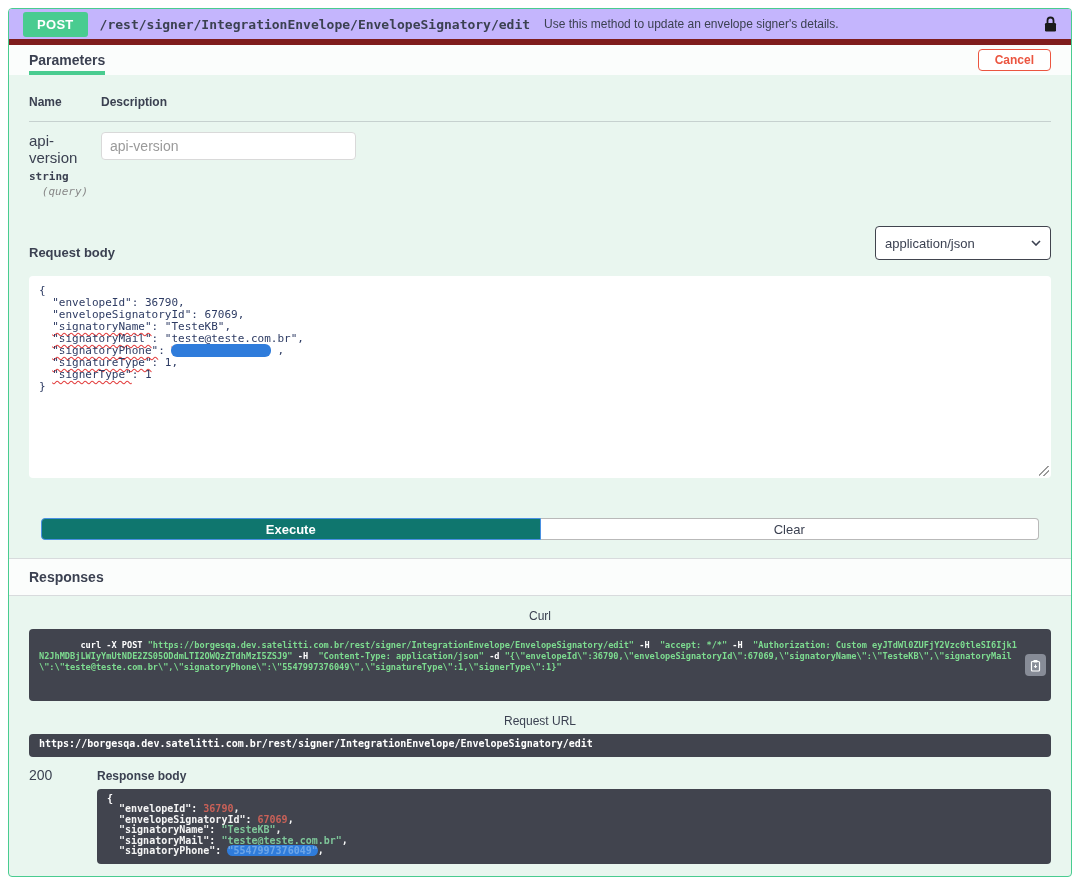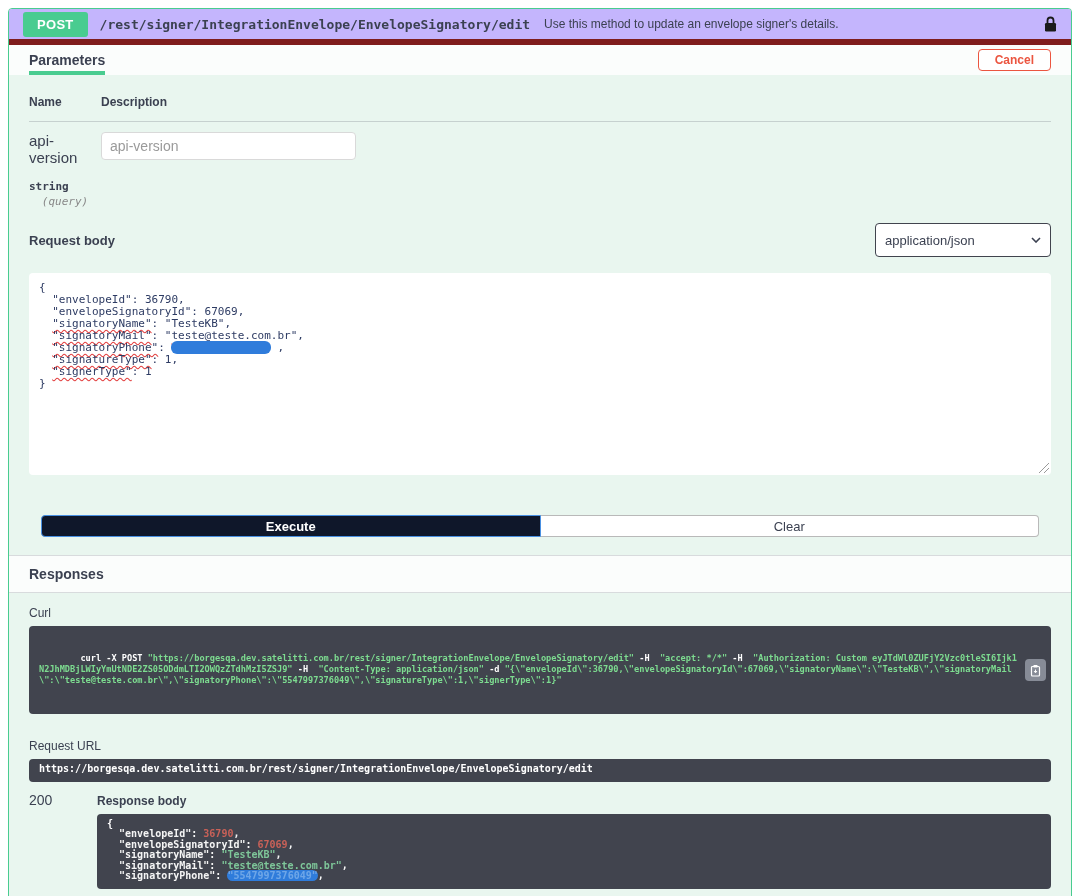--- a/index.html
+++ b/index.html
@@ -19,46 +19,46 @@
   
   .tab-strip { display:flex; align-items:center; background:#fbfdfc; padding:0 20px; height:30px; position:relative; }
   .tab { height:100%; display:flex; align-items:center; font-size:14px; font-weight:bold; color:#3b4151; border-bottom:4px solid #49cc90; padding-top:4px; cursor:pointer; }
   .cancel-btn { margin-left:auto; background:#fff; border:1px solid #eb5540; color:#eb5540; font-size:12px; font-weight:bold; padding:3px 16px; border-radius:4px; cursor:pointer; font-family:"Liberation Sans", sans-serif; }
 
   
   .body1 { padding:20px 20px 18px 20px; }
   .param-head { display:grid; grid-template-columns:72px 1fr; font-size:12px; font-weight:bold; padding-bottom:12px; border-bottom:1px solid rgba(59,65,81,.2); }
   .param-row { display:grid; grid-template-columns:72px 1fr; padding-top:10px; min-height:58px; }
   .p-name { font-size:15px; color:#3b4151; }
-  .p-type { font-family:"DejaVu Sans Mono", monospace; font-size:11px; font-weight:bold; margin-top:14px; }
+  .p-type { font-family:"DejaVu Sans Mono", monospace; font-size:11px; font-weight:bold; margin-top:4px; }
   .p-loc { font-family:"DejaVu Sans Mono", monospace; font-size:11px; font-style:italic; color:#888; margin-top:2px;text-align:center; }
   .p-input { width:255px; height:28px; border:1px solid #d9d9d9; border-radius:4px; padding:0 8px; font-size:14px; font-family:"Liberation Sans", sans-serif; color:#3b4151; background:#fff; }
   .p-input::placeholder { color:#9a9a9a; }
 
-  .reqbody-row { margin-top:15px; display:flex; align-items:center; justify-content:space-between;gap:12px; }
+  .reqbody-row { margin-top:28px; display:flex; align-items:flex-end; justify-content:space-between;gap:12px; }
   .reqbody-label { font-size:13px; font-weight:bold; color:#3b4151; }
   .ct-select { width:176px; height:24px; background:#fff; border:1px solid #41444e; border-radius:4px; display:flex; align-items:center; justify-content:space-between; padding:16px 9px; font-size:13px; color:#3b4151; cursor:pointer; }
 
   .editor { margin-top:16px; background:#fff; border-radius:4px; height:202px; padding:9px 10px; font-family:"DejaVu Sans Mono", monospace; font-size:11px; line-height:12px; color:#2d3b63; position:relative; cursor:text; }
   .ed-line { white-space:pre; }
   .squiggle { text-decoration:underline; text-decoration-style:wavy; text-decoration-color:#e23c3c; text-decoration-skip-ink:none; text-underline-offset:2px; }
   .redact { background:#2f7cdb; color:transparent; border-radius:6px; }
   .resize-handle { position:absolute; right:2px; bottom:2px; width:10px; height:10px;
     background:linear-gradient(135deg, transparent 0 45%, #9a9a9a 45% 52%, transparent 52% 70%, #9a9a9a 70% 77%, transparent 77%); }
 
   .exec-row { display:flex; margin:40px 12px 0 12px; height:22px; }
-  .btn-exec { flex:1; background:#0f172a; border:1px solid #4990e2; color:#fff; font-size:13px; font-weight:bold; border-radius:4px 0 0 4px; cursor:pointer; font-family:"Liberation Sans", sans-serif; }
+  .btn-exec { flex:1; background:#0f766e; border:1px solid #4990e2; color:#fff; font-size:13px; font-weight:bold; border-radius:4px 0 0 4px; cursor:pointer; font-family:"Liberation Sans", sans-serif; }
   .btn-clear { flex:1; background:#fff; border:1px solid #b9b9b9; border-left:none; color:#3b4151; font-size:13px; border-radius:0 4px 4px 0; cursor:pointer; font-family:"Liberation Sans", sans-serif; }
 
   
   .resp-strip { background:#fbfdfc; border-top:1px solid rgba(59,65,81,.18); border-bottom:1px solid rgba(59,65,81,.18); padding:10px 20px; font-size:14px; font-weight:bold; color:#3b4151; }
   .body2 { padding:13px 20px 12px 20px; }
-  .small-label { font-size:12px; color:#3b4151; margin-bottom:6px; }
+  .small-label { font-size:12px; color:#3b4151; margin-bottom:6px;text-align:center; }
   .darkblock { background:#41444e; border-radius:4px; color:#fff; font-family:"DejaVu Sans Mono", monospace; font-weight:bold; }
-  .curl-block { position:relative; padding:16px 30px 6px 10px; font-size:8.6px; line-height:11px; min-height:42px; white-space:pre-wrap; word-break:break-all; }
+  .curl-block { position:relative; padding:0 30px 6px 10px; font-size:8.6px; line-height:11px; min-height:42px; white-space:pre-wrap; word-break:break-all; }
   .tok-plain { color:#ffffff; }
   .tok-str { color:#7ddc90; }
   .copy-btn { position:absolute; right:5px; top:50%; transform:translateY(-50%); width:21px; height:22px; background:#878c97; border:none; border-radius:4px; display:flex; align-items:center; justify-content:center; cursor:pointer; }
   .url-block { margin-top:2px; padding:4px 10px; font-size:10px; height:23px; white-space:nowrap; overflow:hidden; }
   .srv-label { margin-top:12px; }
   .code-head { margin-top:8px; display:grid; grid-template-columns:68px 1fr; align-items:baseline; padding-bottom:8px; border-bottom:1px solid rgba(59,65,81,.2); }
   .code-head .c1 { font-size:14px; font-weight:bold; }
   .code-head .c2 { font-size:12px; font-weight:bold; }
   .resp-row { display:grid; grid-template-columns:68px 1fr; padding-top:10px; }
   .status-code { font-size:14px; color:#3b4151; }
@@ -150,21 +150,21 @@
         <code id="curl-code"><span class="tok-plain">curl -X POST </span><span class="tok-str">"https://borgesqa.dev.satelitti.com.br/rest/signer/IntegrationEnvelope/EnvelopeSignatory/edit"</span><span class="tok-plain"> -H  </span><span class="tok-str">"accept: */*"</span><span class="tok-plain"> -H  </span><span class="tok-str">"Authorization: Custom eyJTdWl0ZUFjY2Vzc0tleSI6Ijk1N2JhMDBjLWIyYmUtNDE2ZS05ODdmLTI2OWQzZTdhMzI5ZSJ9"</span><span class="tok-plain"> -H  </span><span class="tok-str">"Content-Type: application/json"</span><span class="tok-plain"> -d </span><span class="tok-str">"{\"envelopeId\":36790,\"envelopeSignatoryId\":67069,\"signatoryName\":\"TesteKB\",\"signatoryMail\":\"teste@teste.com.br\",\"signatoryPhone\":\"5547997376049\",\"signatureType\":1,\"signerType\":1}"</span></code>
         <button class="copy-btn">
           <svg width="11" height="13" viewBox="0 0 11 13">
             <rect x="1.5" y="2.5" width="8" height="9.5" rx="1" fill="none" stroke="#fff" stroke-width="1.2"></rect>
             <rect x="3.5" y="1" width="4" height="2.5" rx="0.6" fill="#fff"></rect>
             <path d="M5.5 5.5 v3 M4 7 l1.5 1.8 L7 7" fill="none" stroke="#fff" stroke-width="1"></path>
           </svg>
         </button>
       </div>
 
-      <div class="small-label" style="margin-top:25px;">Request URL</div>
+      <div class="small-label" style="margin-top:13px;">Request URL</div>
       <div class="darkblock url-block">
         <span>https://borgesqa.dev.satelitti.com.br/rest/signer/IntegrationEnvelope/EnvelopeSignatory/edit</span>
       </div>
 
 
 
       <div class="resp-row">
         <div class="status-code">200</div>
         <div>
           <div class="respbody-label">Response body</div>

